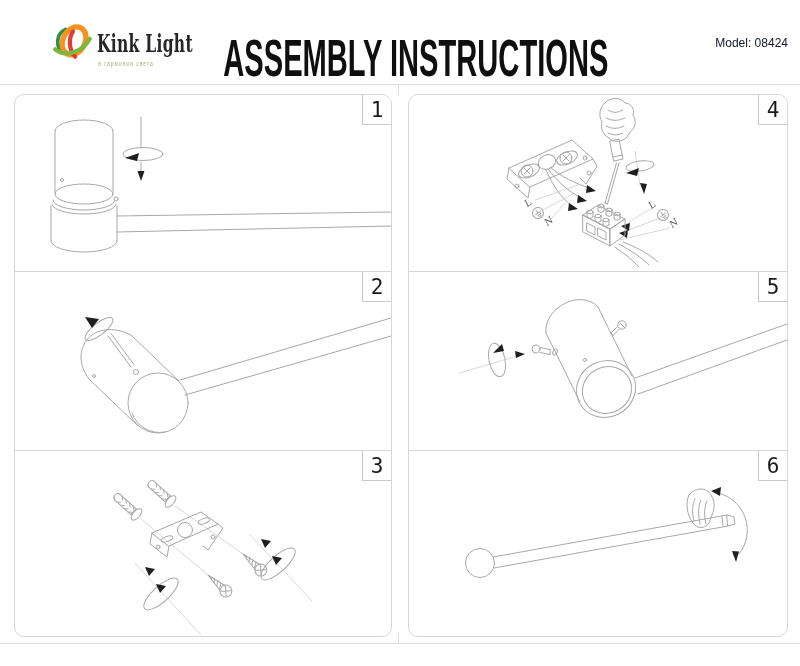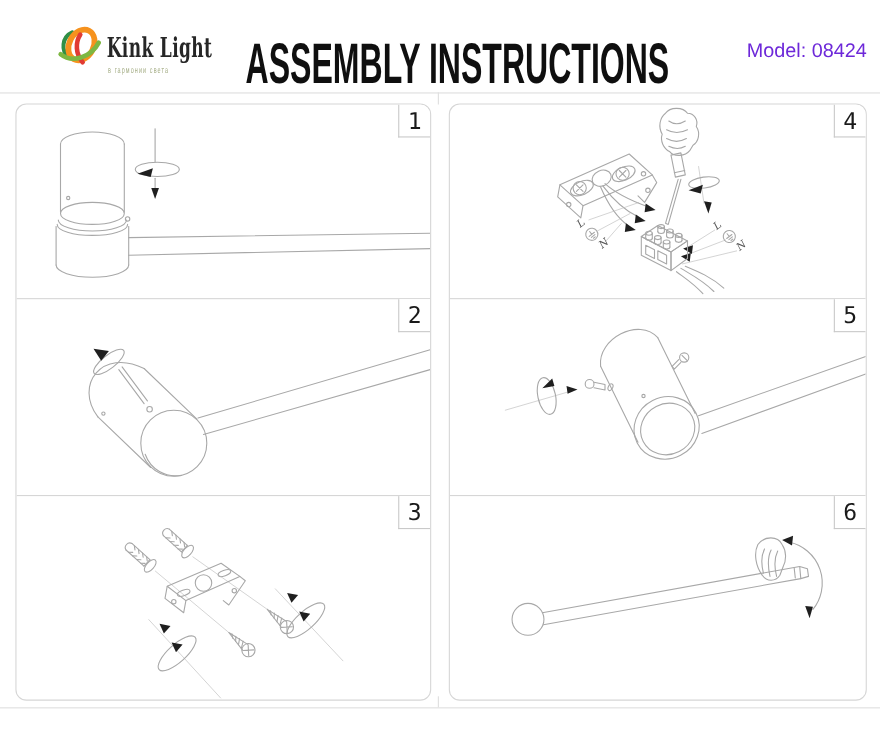--- a/index.html
+++ b/index.html
@@ -7,21 +7,21 @@
         font-family:"Liberation Sans",sans-serif;}
   
   .header{position:absolute;left:16px;top:0;width:800px;height:84px;}
   .logo-mark{position:absolute;left:36px;top:22px;width:42px;height:42px;}
   .brand-block{position:absolute;left:81px;top:31px;transform:scaleX(0.62);transform-origin:left top;white-space:nowrap;}
   .brand-name{font-family:"DejaVu Serif",serif;font-weight:bold;font-size:25px;line-height:25px;color:#262626;letter-spacing:0.5px;}
   .brand-tagline{font-size:8px;letter-spacing:1.6px;color:#a4ad85;margin-top:3px;margin-left:2px;}
   .title-wrap{position:absolute;left:0;top:0;width:800px;height:84px;display:flex;align-items:center;justify-content:center;margin-top:16px;}
   .page-title{display:inline-block;transform:scaleX(0.56);transform-origin:center;
       font-weight:bold;font-size:52px;line-height:52px;color:#0f0f0f;white-space:nowrap;letter-spacing:0;}
-  .model{position:absolute;right:28px;top:36px;font-size:18px;color:#6d28d9;}
+  .model{position:absolute;right:28px;top:36px;font-size:12px;color:#0f172a;}
   
   .hr{position:absolute;left:0;width:800px;height:1px;background:#dedede;}
   .hr.top{top:84px;} .hr.bottom{top:643px;}
   .tick{position:absolute;left:398px;width:1px;background:#dedede;}
   .tick.top{top:84px;height:11px;} .tick.bottom{top:633px;height:10px;}
   
   .col{position:absolute;top:94px;height:541px;border:1px solid #d6d6d6;border-radius:10px;background:#fff;overflow:hidden;}
   .col.left{left:14px;width:376px;} .col.right{left:408px;width:378px;}
   .cell{position:relative;border-bottom:1px solid #d6d6d6;}
   .cell.r1{height:176px;} .cell.r2{height:178px;} .cell.r3{height:184px;border-bottom:none;}

